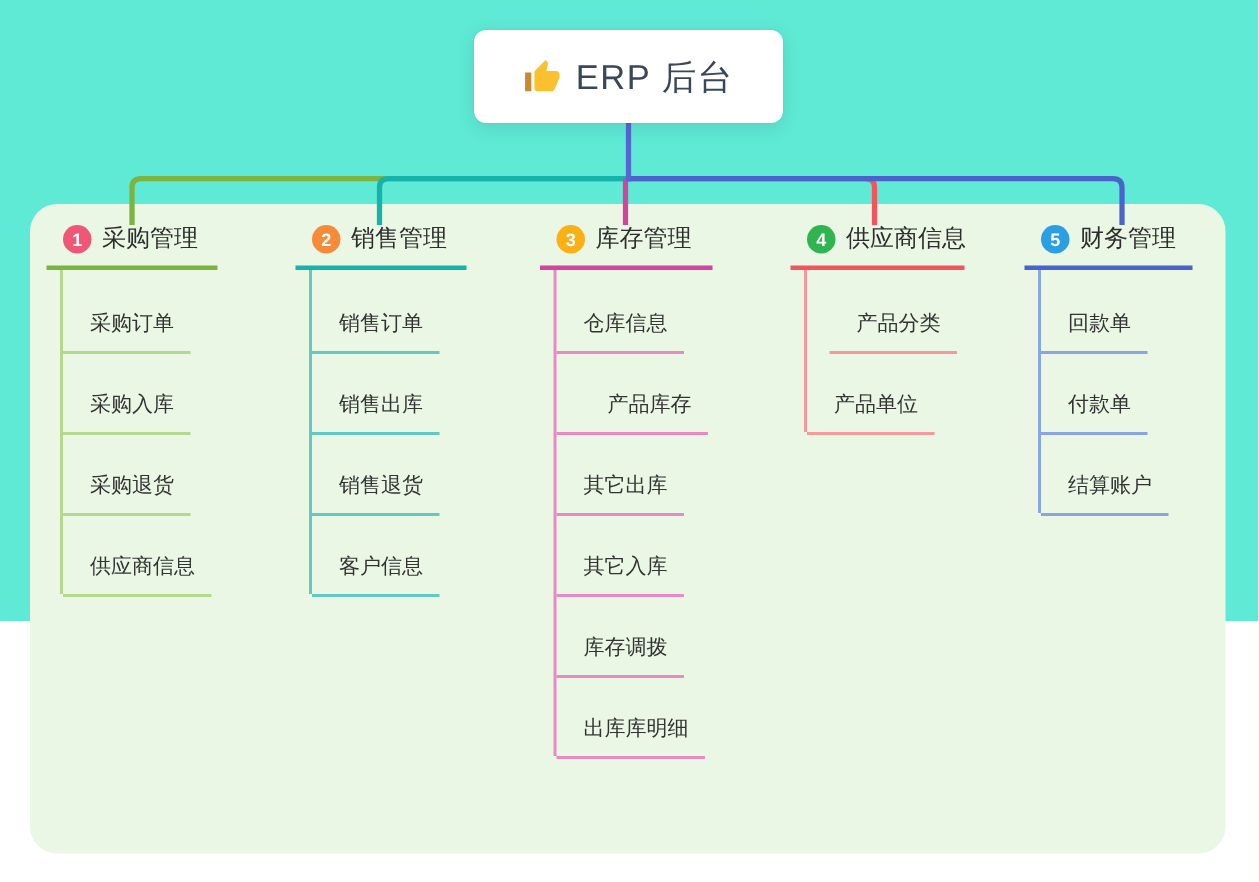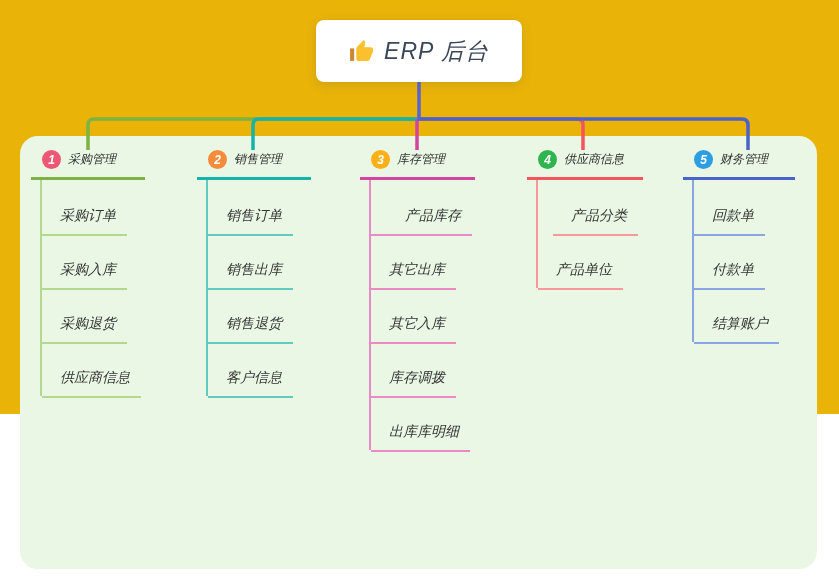--- a/index.html
+++ b/index.html
@@ -1,18 +1,18 @@
 <!DOCTYPE html>
 <html><head>
 <meta charset="utf-8">
 <style>
   * { margin:0; padding:0; box-sizing:border-box; }
   html,body { width:839px; height:588px; background:#ffffff; overflow:hidden;
               font-family:"Liberation Sans","DejaVu Sans",sans-serif; }
-  #stage { position:relative; width:839px; height:414px; background:#eab308;font-style:italic; }
+  #stage { position:relative; width:839px; height:414px; background:#5eead4; }
 
   
   .panel { position:absolute; left:20px; top:136px; width:797px; height:433px;
            background:#e9f7e4; border-radius:18px; }
 
   
   .root-card { position:absolute; left:316px; top:20px; width:206px; height:62px;
                background:#ffffff; border-radius:8px;
                box-shadow:0 3px 12px rgba(60,70,90,.14), 0 0 0 1px rgba(0,0,0,.02);
                display:flex; align-items:center; justify-content:center; gap:10px; }
@@ -22,21 +22,21 @@
   
   svg.wires { position:absolute; left:0; top:0; width:839px; height:588px; pointer-events:none; }
 
   
   .branch { position:absolute; top:136px; width:140px; }
   .branch-header { display:flex; align-items:center; gap:7px; height:44px;
                    padding:10px 0 4px 11px; border-bottom:3px solid #888; }
   .badge { width:19px; height:19px; border-radius:50%; flex:0 0 19px;
            display:flex; align-items:center; justify-content:center;
            color:#fff; font-size:12px; font-weight:bold; }
-  .branch-title { font-size:12px; font-weight:500; color:#2d2d2d; white-space:nowrap; }
+  .branch-title { font-size:16px; font-weight:500; color:#2d2d2d; white-space:nowrap; }
   .children { border-left:2px solid #ccc; margin-left:9px; }
   .child { height:54px; display:flex; align-items:flex-end; }
   .child span { display:inline-block; font-size:14px; color:#333333; white-space:nowrap;
                 padding:0 11px 9px 18px; border-bottom:2px solid #1d4ed8; margin-bottom:-2px; }
 </style>
 </head>
 <body>
 
 <div id="stage">
 
@@ -101,20 +101,23 @@
       </div>
   </div>
 
   <div class="branch" style="left:360px;">
     <div class="branch-header" style="width: 115px; border-bottom-color: rgb(210, 68, 159);">
       <span class="badge" style="background: rgb(251, 176, 21);">3</span>
       <span class="branch-title">库存管理</span>
     </div>
     <div class="children" style="border-left-color: rgb(234, 138, 196);">
         <div class="child">
+          <span style="border-bottom-color: rgb(234, 138, 196);">仓库信息</span>
+        </div>
+        <div class="child">
           <span style="border-bottom-color: rgb(234, 138, 196); padding-left: 34px;">产品库存</span>
         </div>
         <div class="child">
           <span style="border-bottom-color: rgb(234, 138, 196);">其它出库</span>
         </div>
         <div class="child">
           <span style="border-bottom-color: rgb(234, 138, 196);">其它入库</span>
         </div>
         <div class="child">
           <span style="border-bottom-color: rgb(234, 138, 196);">库存调拨</span>

